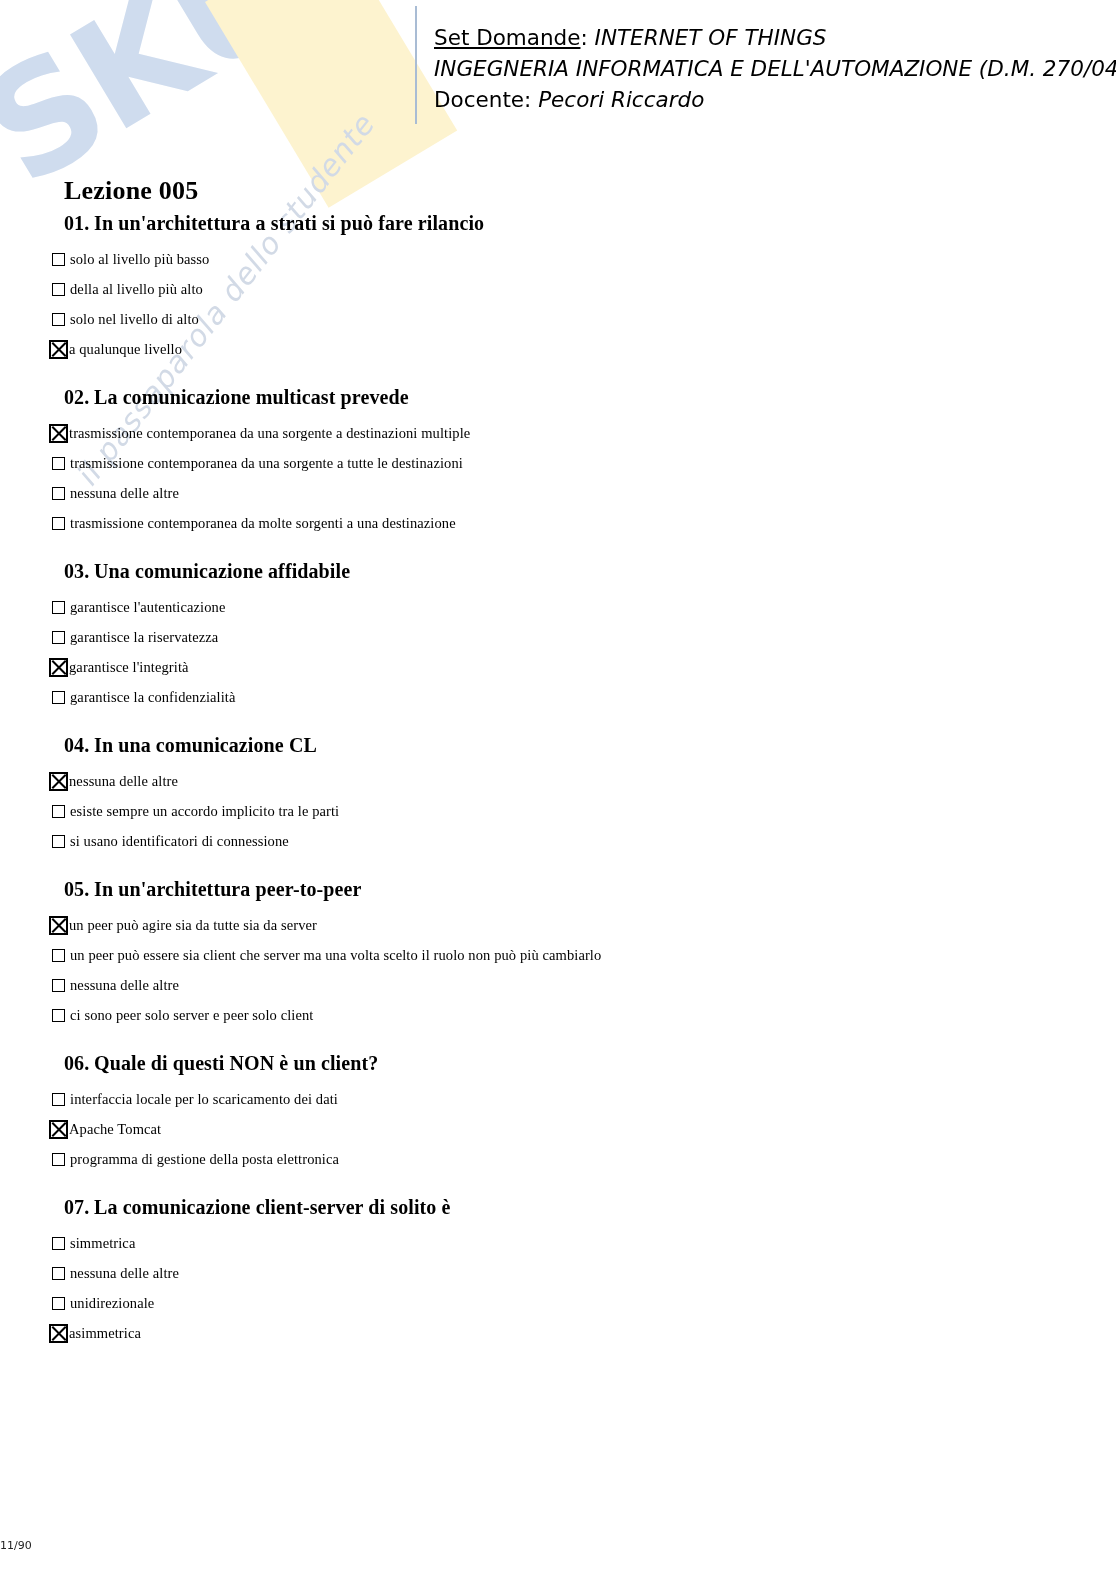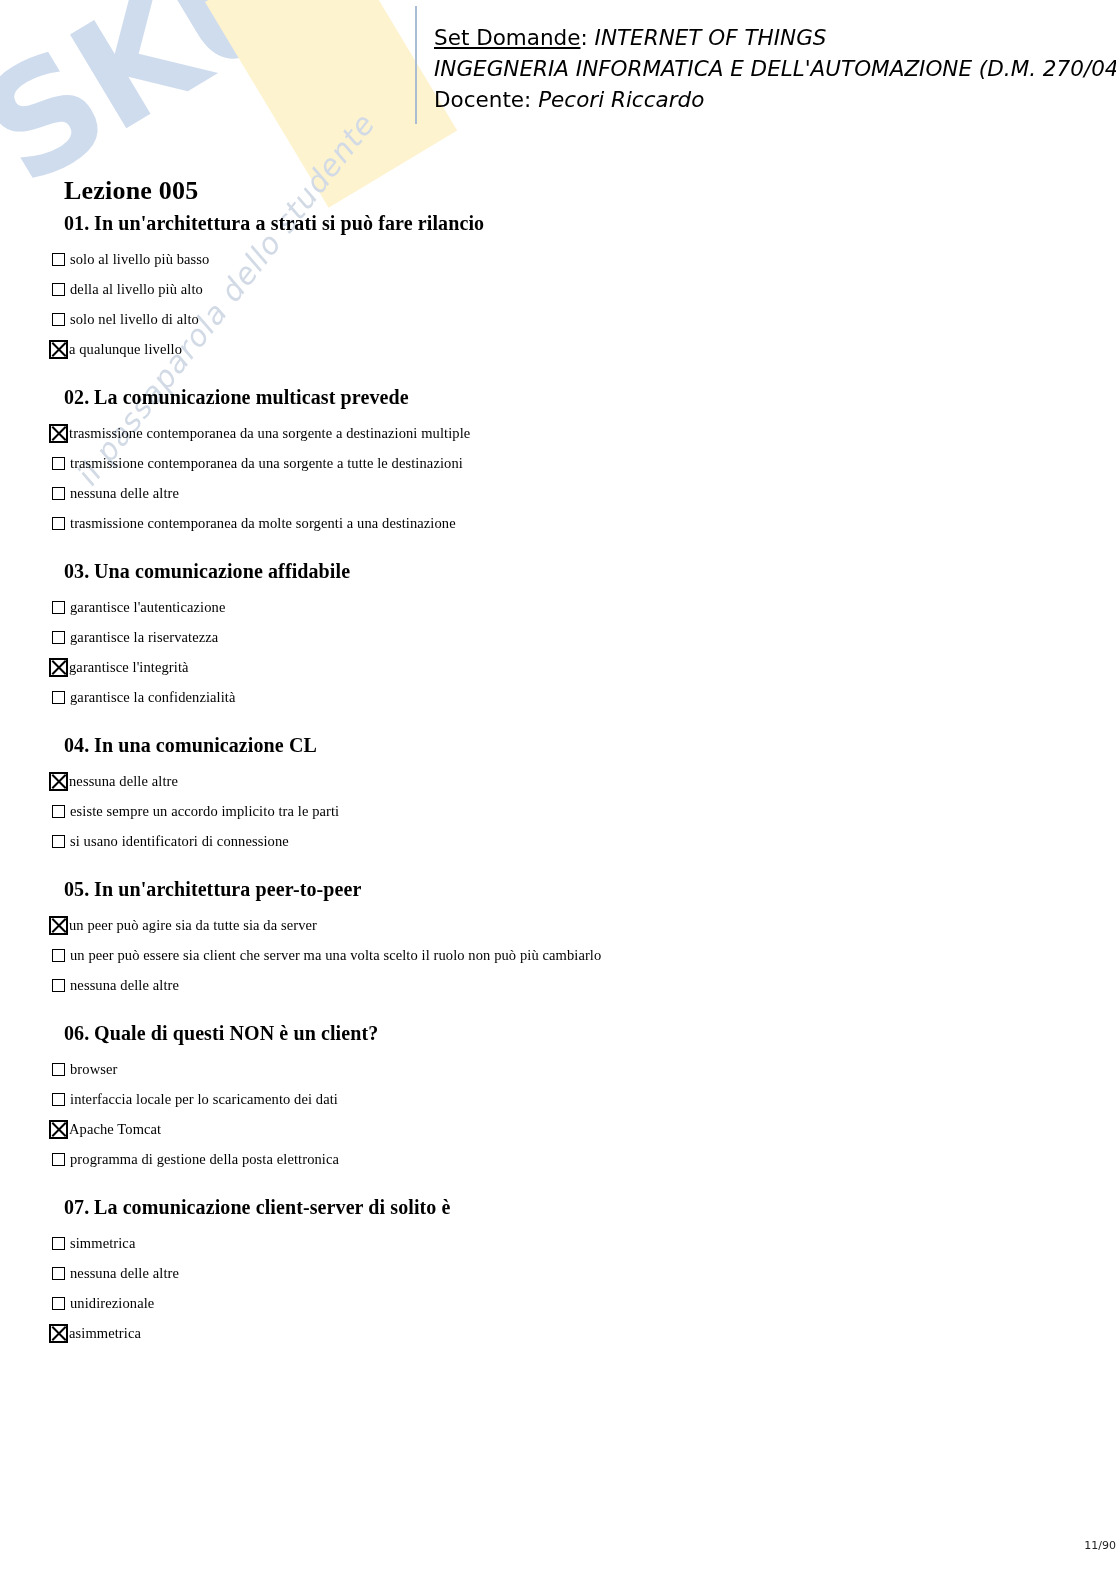--- a/index.html
+++ b/index.html
@@ -177,21 +177,21 @@
     white-space: nowrap;
     letter-spacing: 0.1px;
   }
 
   
   #footer {
     position: absolute;
     left: 0;
     top: 1539px;
     width: 1116px;
-    text-align: right;
+    text-align: left;
     font-family: "DejaVu Sans", sans-serif;
     font-size: 11px;
     color: #222;
     z-index: 2;
   }
 </style>
 </head>
 <body>
 
 <div id="watermark">
@@ -314,29 +314,29 @@
           <span class="opt-text">un peer può agire sia da tutte sia da server</span>
         </div>
         <div class="option">
           <span class="box"></span>
           <span class="opt-text">un peer può essere sia client che server ma una volta scelto il ruolo non può più cambiarlo</span>
         </div>
         <div class="option">
           <span class="box"></span>
           <span class="opt-text">nessuna delle altre</span>
         </div>
+        <div class="option">
+          <span class="box"></span>
+          <span class="opt-text">ci sono peer solo server e peer solo client</span>
+        </div>
       </div>
       <div class="question">
         <div class="q-head">
           <span class="q-num">06.</span>
           <span class="q-text">Quale di questi NON è un client?</span>
-        </div>
-        <div class="option">
-          <span class="box"></span>
-          <span class="opt-text">browser</span>
         </div>
         <div class="option">
           <span class="box"></span>
           <span class="opt-text">interfaccia locale per lo scaricamento dei dati</span>
         </div>
         <div class="option checked">
           <span class="box"></span>
           <span class="opt-text">Apache Tomcat</span>
         </div>
         <div class="option">

